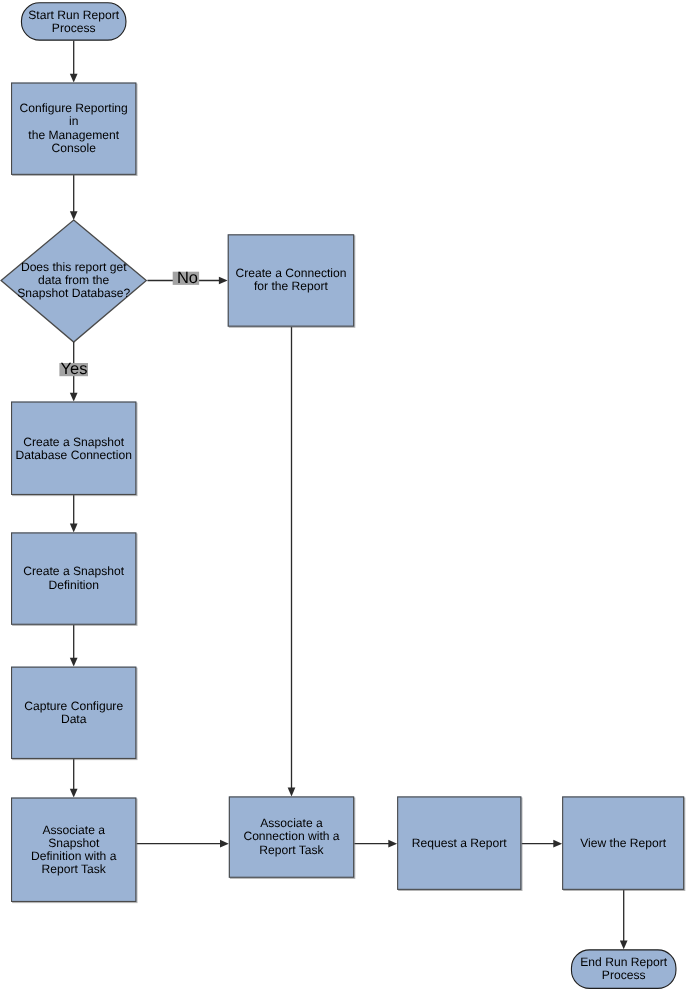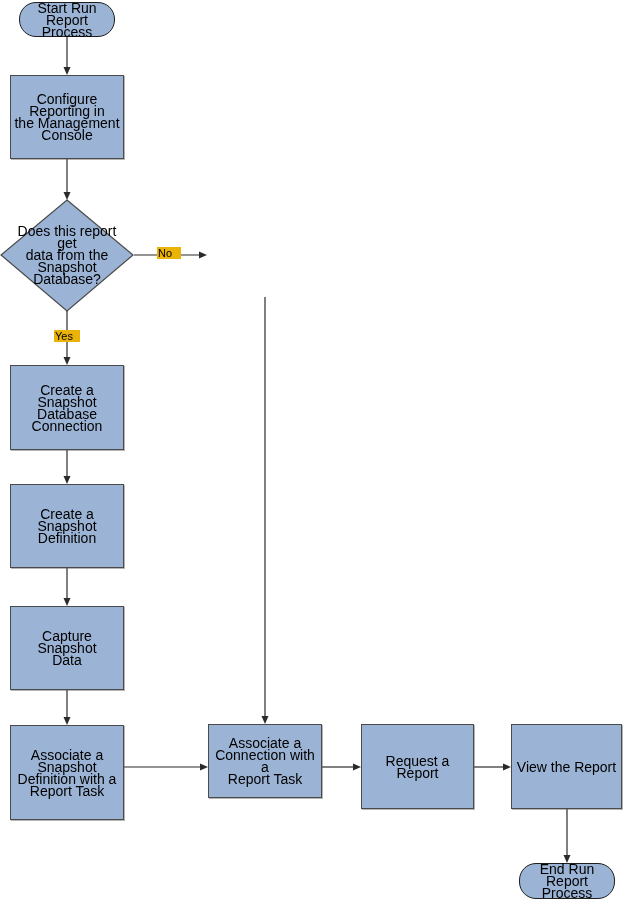--- a/index.html
+++ b/index.html
@@ -23,21 +23,21 @@
     width: 624px;
     height: 901px;
   }
   .node {
     position: absolute;
     box-sizing: border-box;
     display: flex;
     align-items: center;
     justify-content: center;
     text-align: center;
-    font-size: 14px;
+    font-size: 11px;
     line-height: 12px;
     white-space: pre-line;
     padding: 2px 3px;
   }
   .process {
     background: var(--node-fill, #9BB3D4);
     border: 1px solid var(--node-border, #4A4A4A);
     box-shadow: 1px 1px 0 rgba(90,90,90,0.45);
   }
   .terminator {
@@ -45,24 +45,24 @@
     border: 1.5px solid var(--terminator-border, #1F1F1F);
     border-radius: 17px;
   }
   .decision-text {
     background: transparent;
     border: none;
   }
   .edge-label {
     position: absolute;
     box-sizing: border-box;
-    background: #eab308;
-    font-size: 11px;
+    background: #a3a3a3;
+    font-size: 15px;
     line-height: 12px;
-    text-align: left;
+    text-align: right;
     padding: 0 1px;
   }
 </style>
 </head>
 <body>
 
 <div class="canvas">
 
   <svg class="connectors" width="624" height="901" viewBox="0 0 624 901" xmlns="http://www.w3.org/2000/svg">
 
@@ -103,28 +103,30 @@
 Process</div>
 
   <div class="node decision-text" style="left:3px;top:227px;width:128px;height:56px">Does this report get
 data from the
 Snapshot Database?</div>
 
   <div class="node process" style="left:10px;top:75px;width:114px;height:84px">Configure Reporting in
 the Management
 Console</div>
 
+  <div class="node process" style="left:207px;top:213px;width:115px;height:84px">Create a Connection
+for the Report</div>
 
   <div class="node process" style="left:10px;top:365px;width:114px;height:85px">Create a Snapshot
 Database Connection</div>
 
   <div class="node process" style="left:10px;top:484px;width:114px;height:84px">Create a Snapshot
 Definition</div>
 
-  <div class="node process" style="left:10px;top:606px;width:114px;height:84px">Capture Snapshot
+  <div class="node process" style="left:10px;top:606px;width:114px;height:84px">Capture Configure
 Data</div>
 
   <div class="node process" style="left:10px;top:725px;width:114px;height:95px">Associate a Snapshot
 Definition with a
 Report Task</div>
 
   <div class="node process" style="left:208px;top:724px;width:114px;height:74px">Associate a
 Connection with a
 Report Task</div>
 

